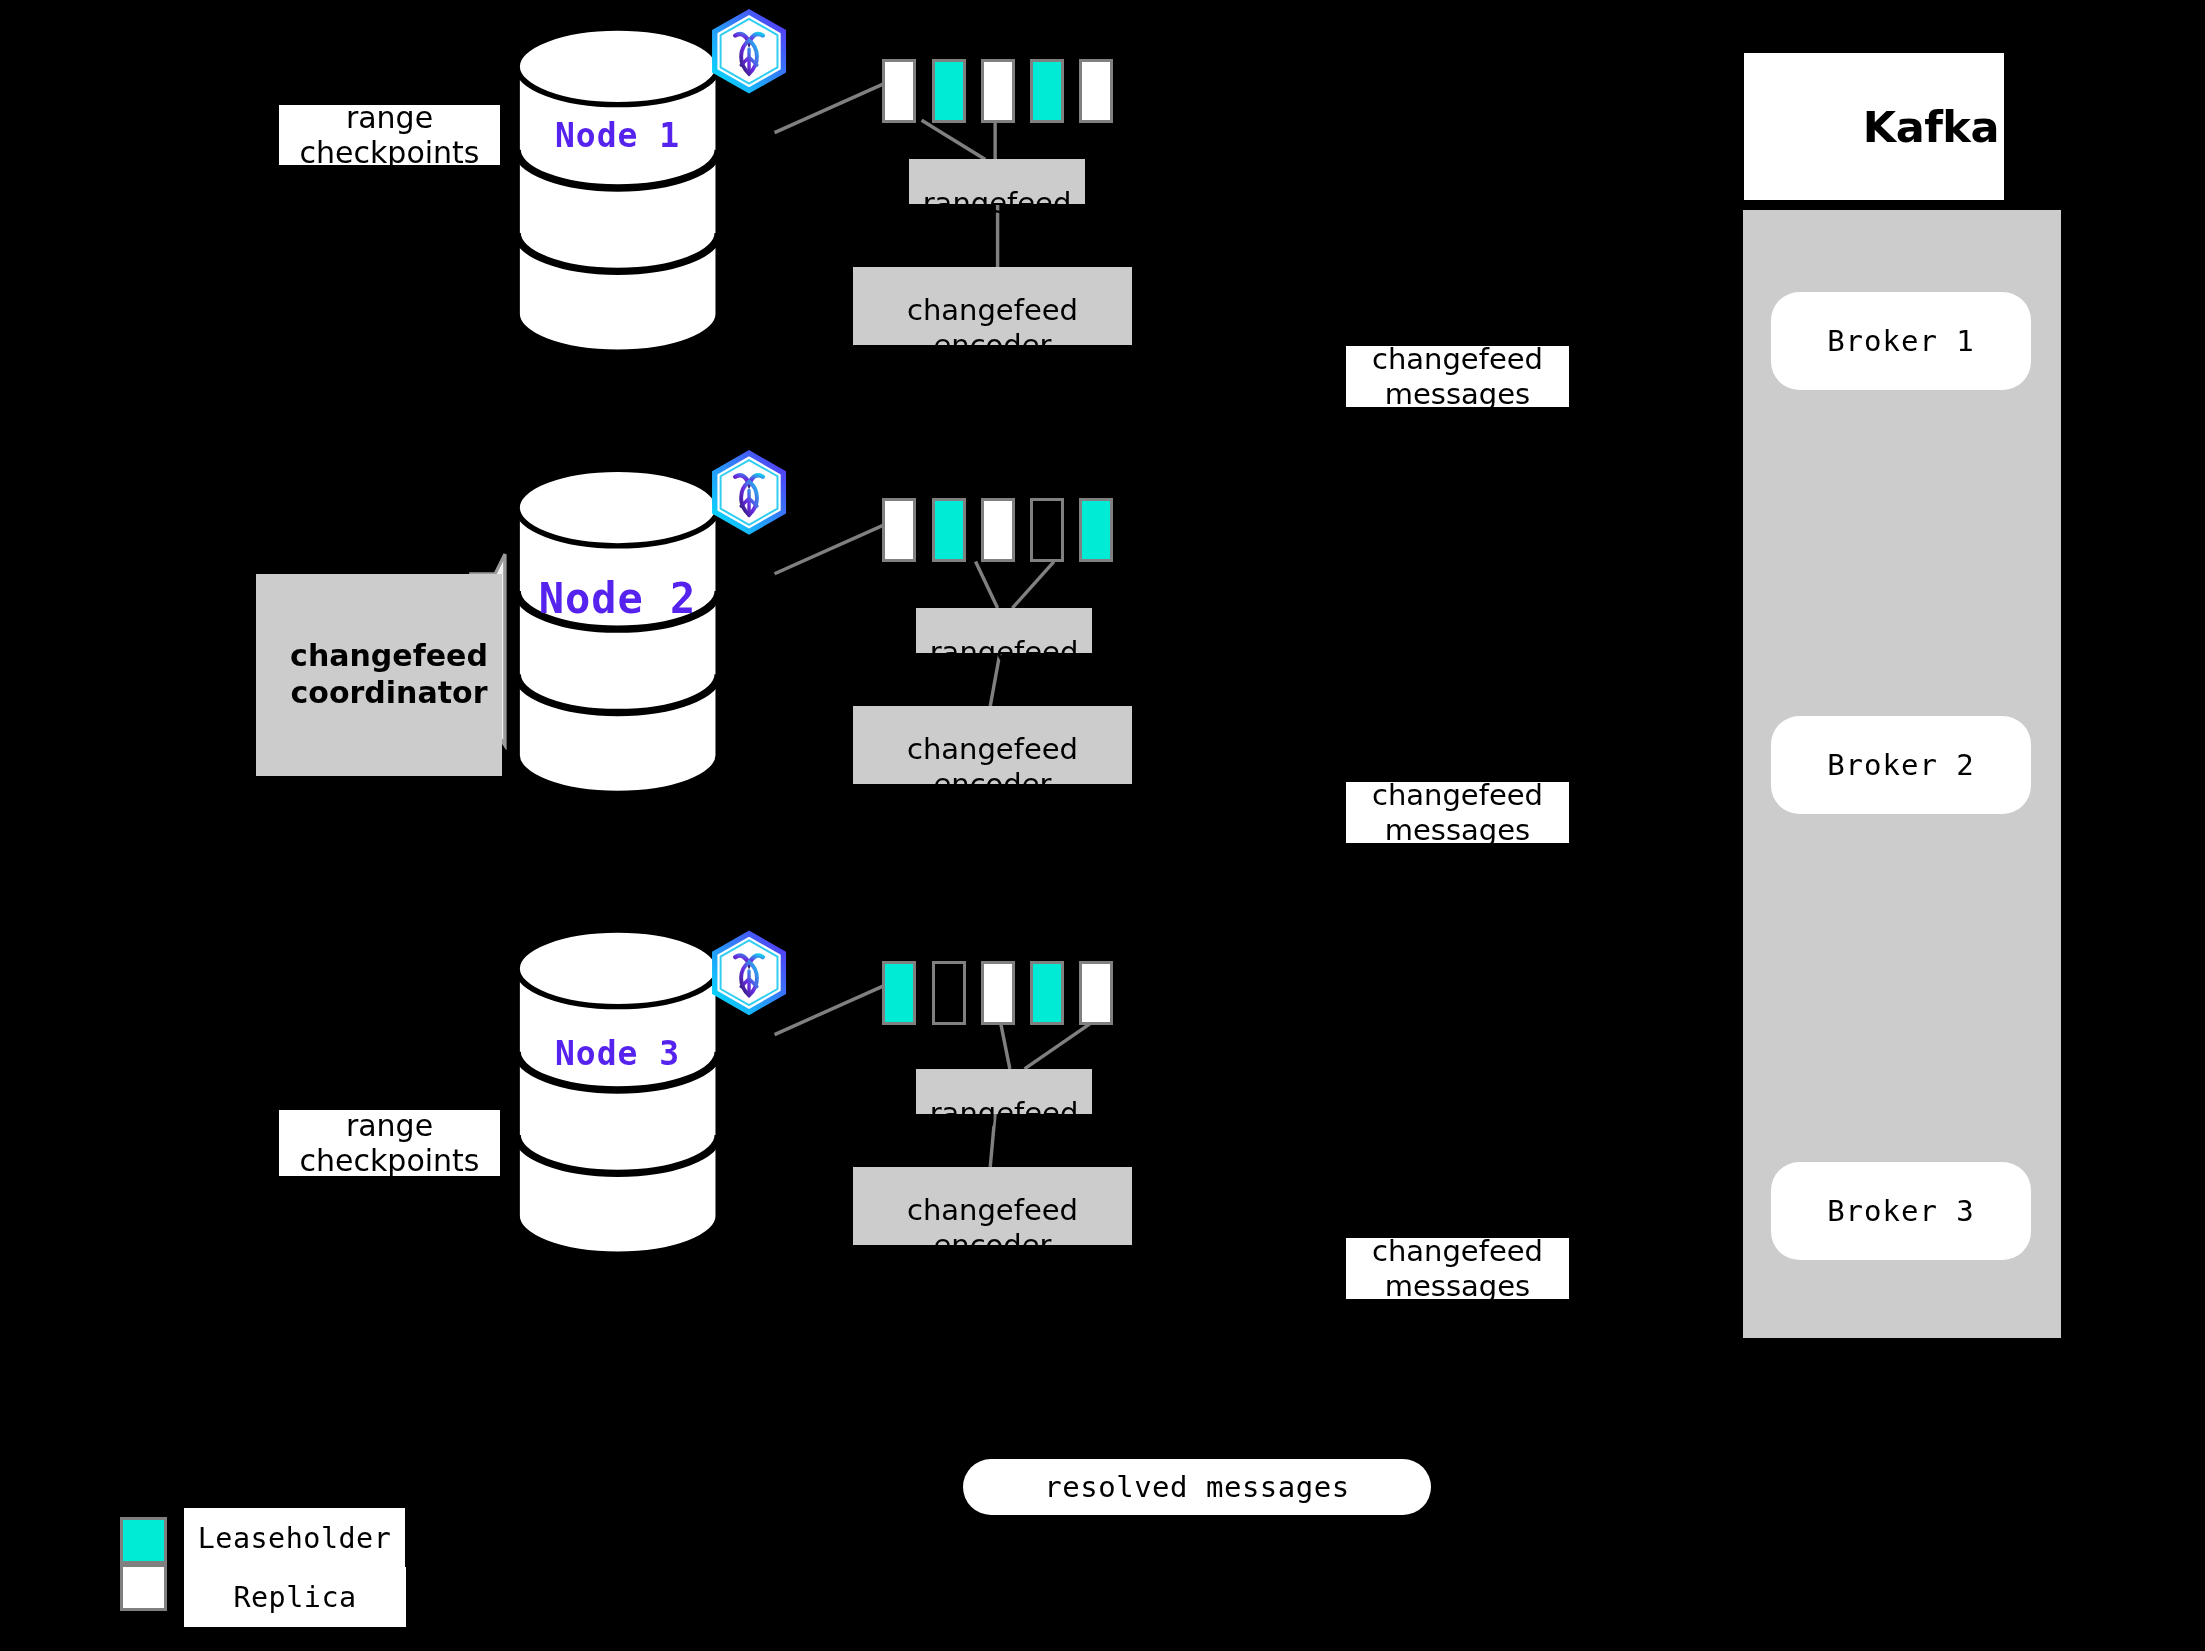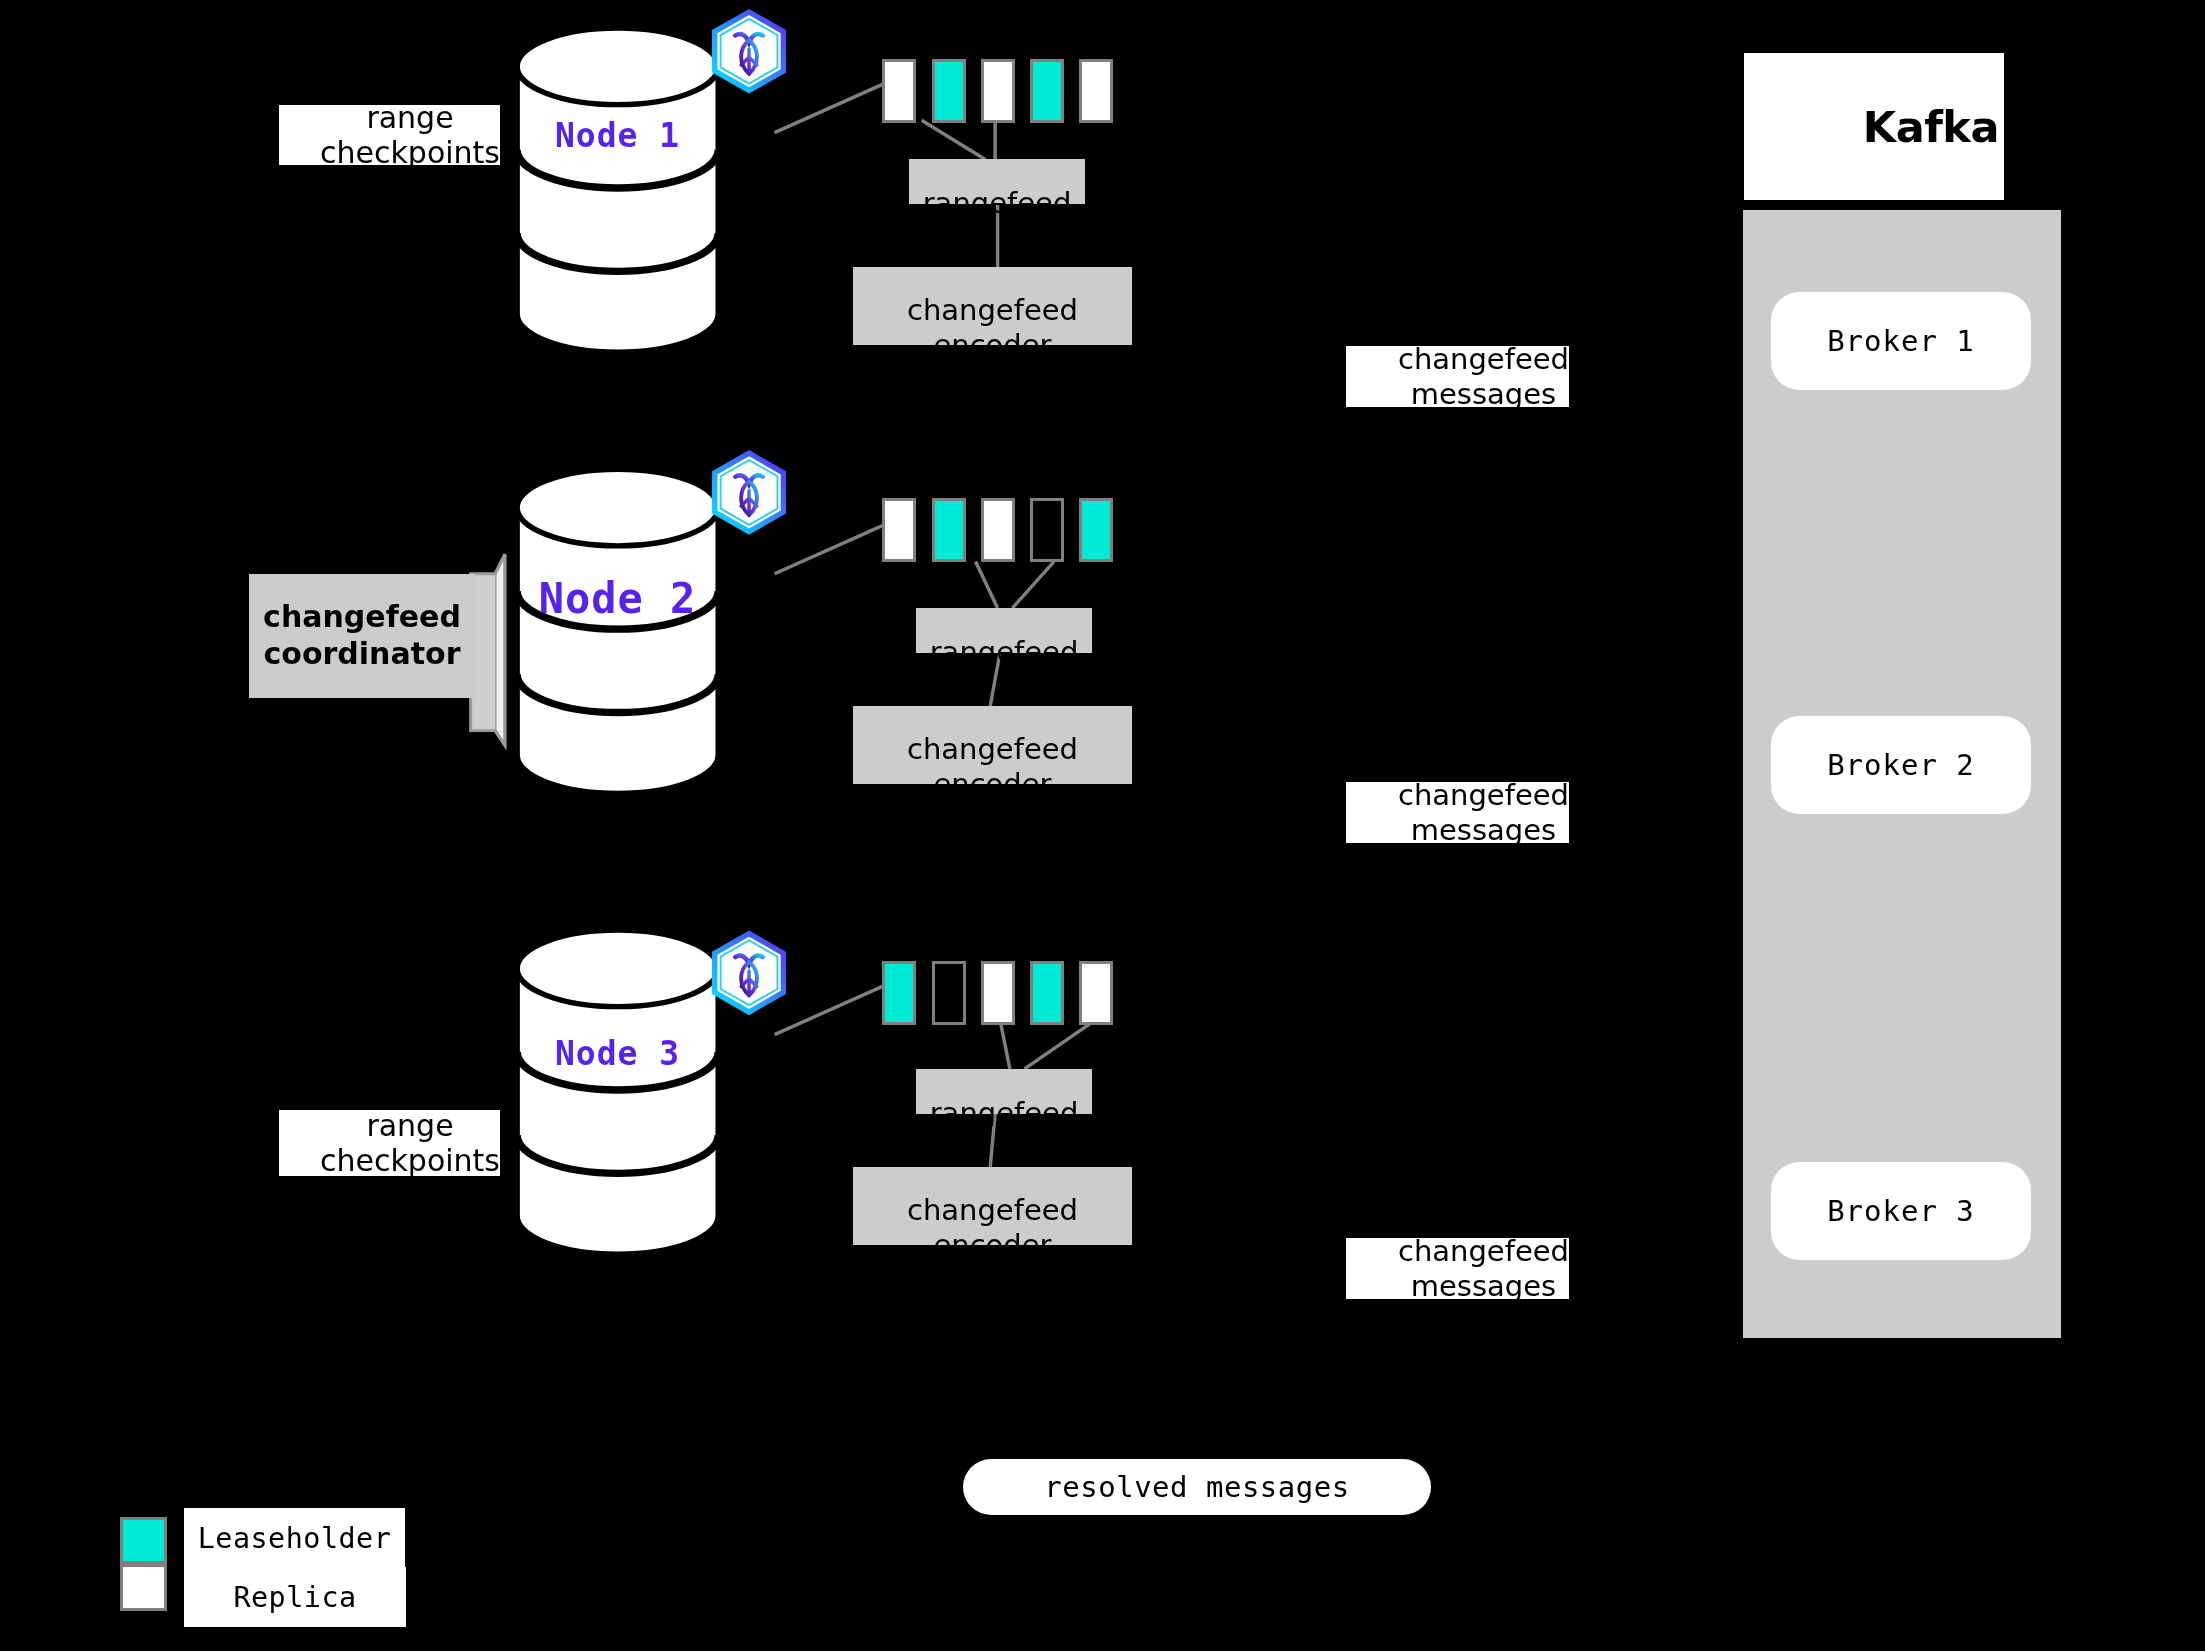--- a/index.html
+++ b/index.html
@@ -10,21 +10,21 @@
     position:relative;
     width:2205px;height:1652px;
     background:#000000;
     overflow:hidden;
   }
   .abs{position:absolute;}
 
   
   .wlabel{
     background:#ffffff;color:#000000;
-    display:flex;align-items:center;justify-content:flex-end;
+    display:flex;align-items:center;justify-content:center;
     text-align:center;line-height:1.18;
     font-family:"DejaVu Sans","Liberation Sans",sans-serif;
     overflow:visible;
   }
   .wlabel span{display:block;white-space:pre-line;}
 
   
   .gbox{
     background:#cccccc;color:#000000;
     display:flex;align-items:center;justify-content:center;
@@ -273,21 +273,21 @@
   <div class="wlabel" style="position:absolute;left:279px;top:105px;width:221px;height:60px;font-size:30px;">
     <span>range
 checkpoints</span>
   </div>
 
   <div class="wlabel" style="position:absolute;left:279px;top:1110px;width:221px;height:66px;font-size:30px;">
     <span>range
 checkpoints</span>
   </div>
 
-  <div class="coord-body" style="left:249px;top:574px;width:226px;height:124px;font-size:30px;">
+  <div class="coord-body" style="left:256px;top:574px;width:226px;height:202px;font-size:30px;padding-left:20px;">
     <span>changefeed
 coordinator</span>
   </div>
 
   <div class="wlabel" style="position:absolute;left:1346px;top:346px;width:223px;height:61px;font-size:29px;">
     <span>changefeed
 messages</span>
   </div>
   <div class="wlabel" style="position:absolute;left:1346px;top:782px;width:223px;height:61px;font-size:29px;">
     <span>changefeed

